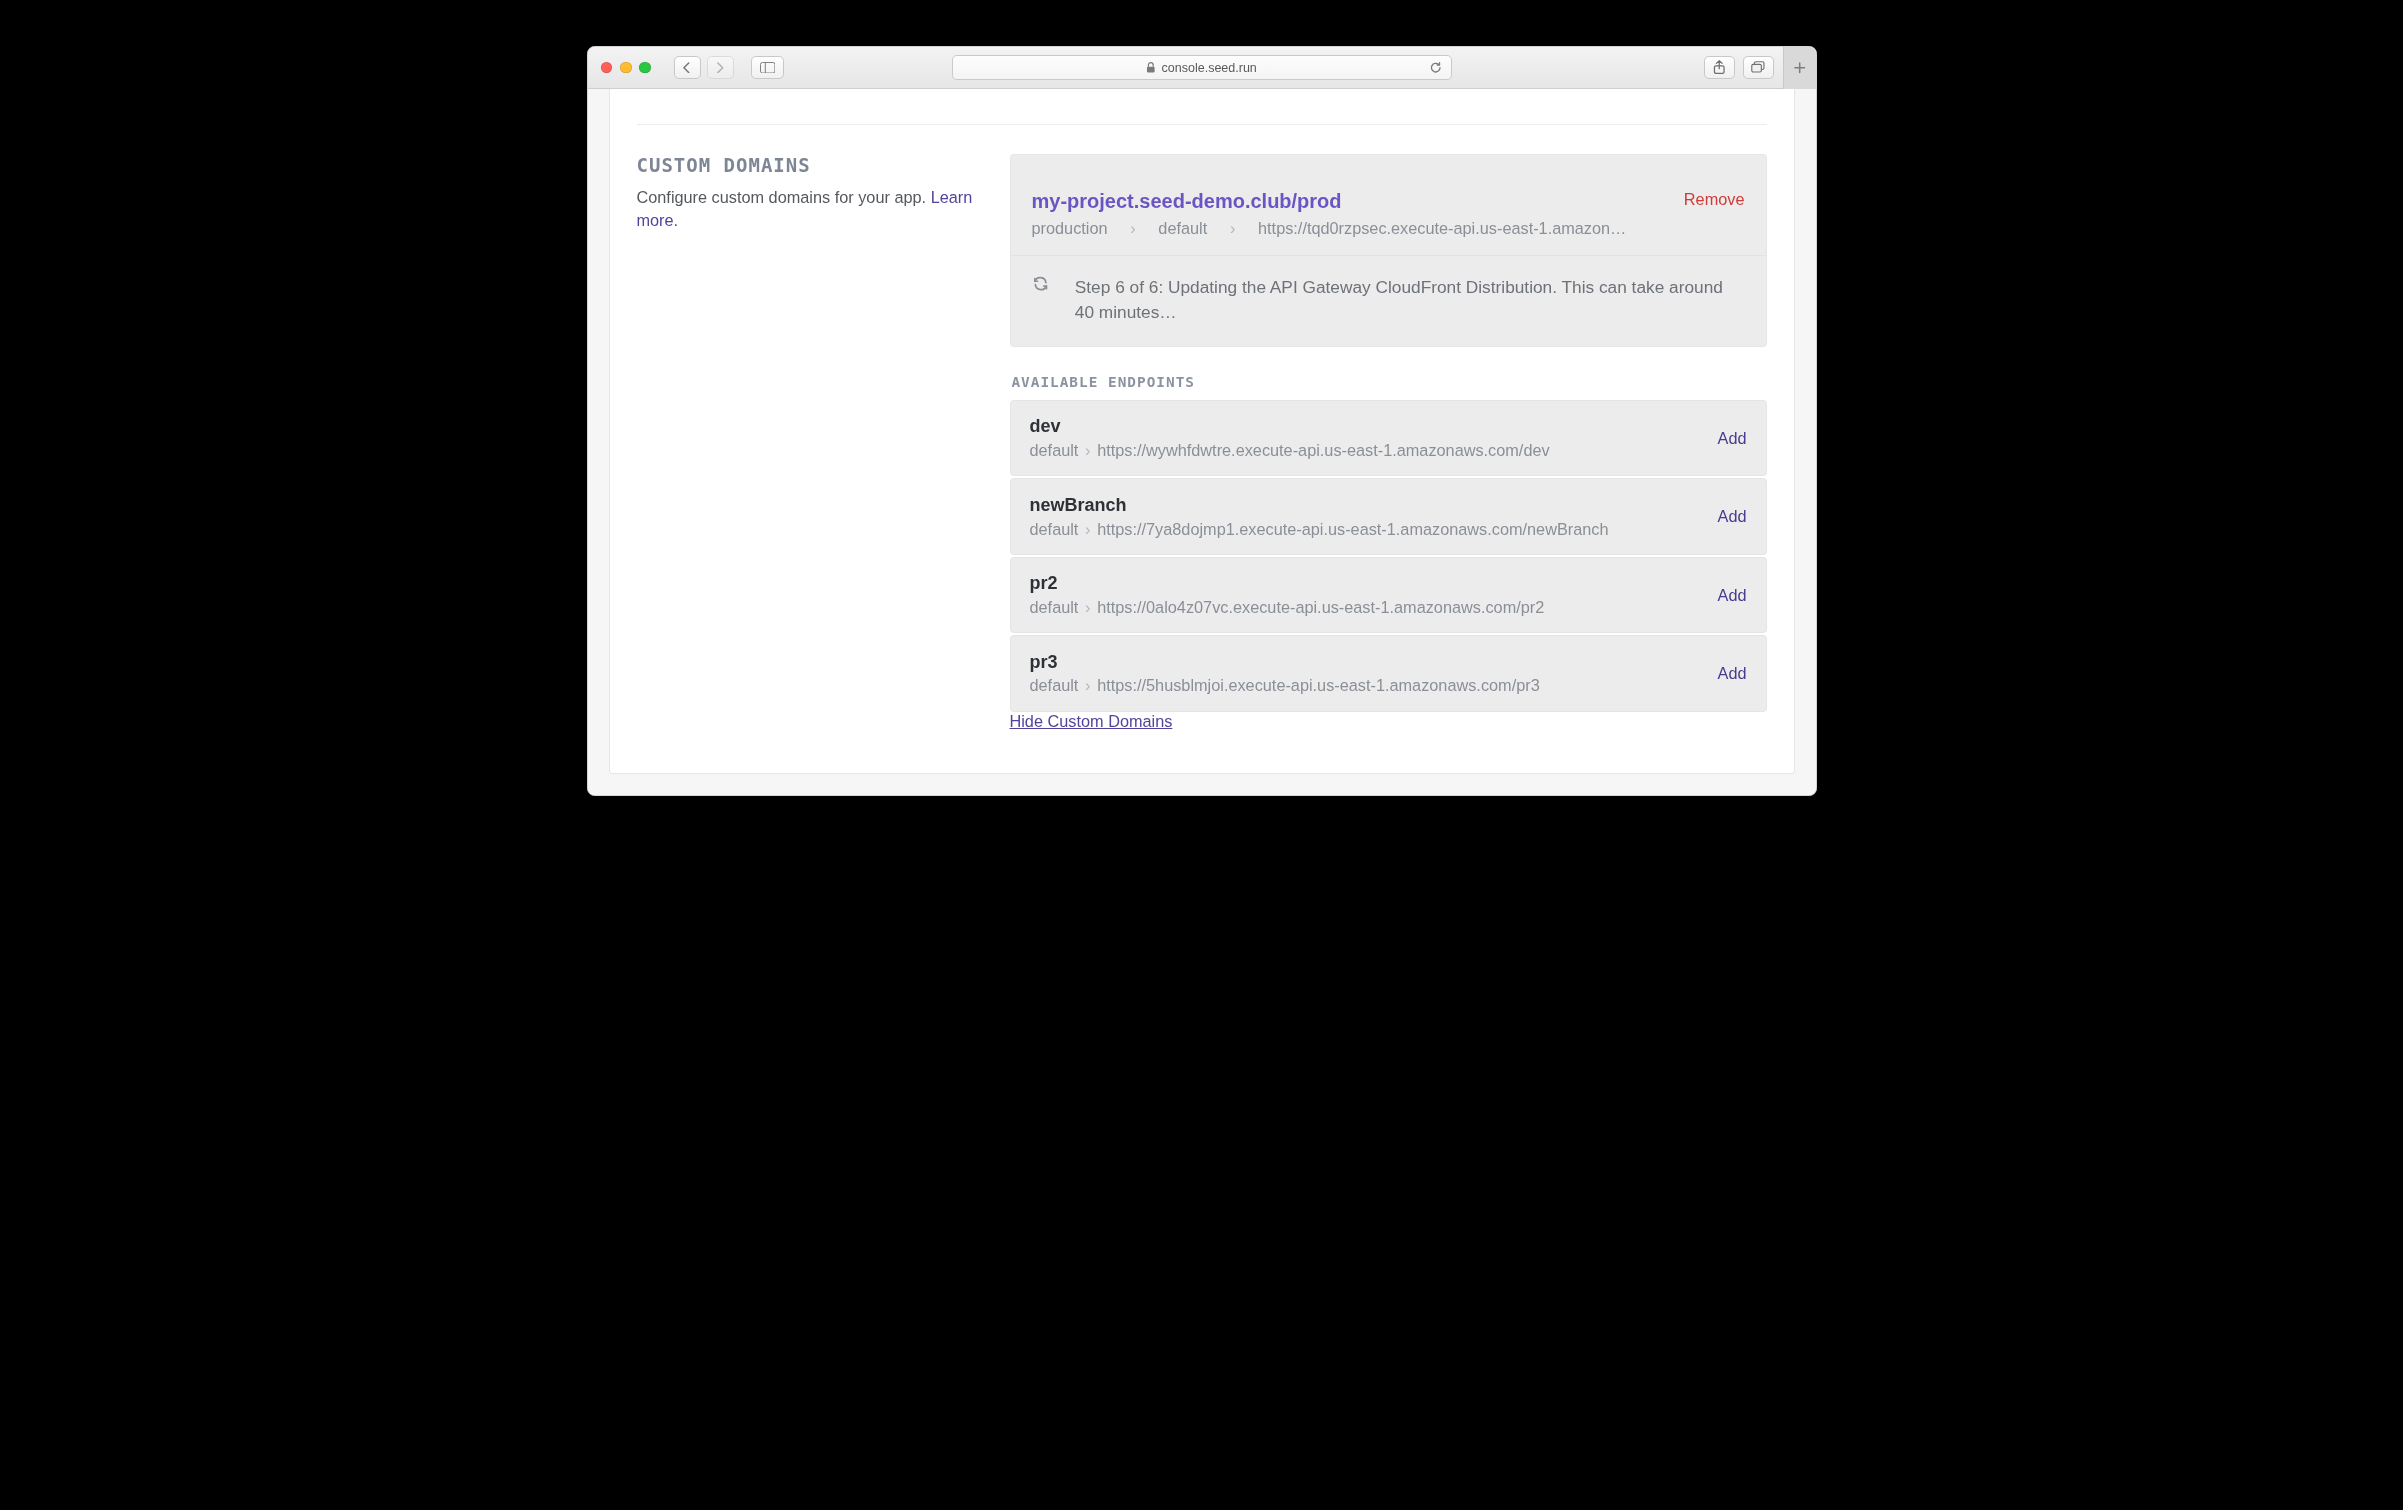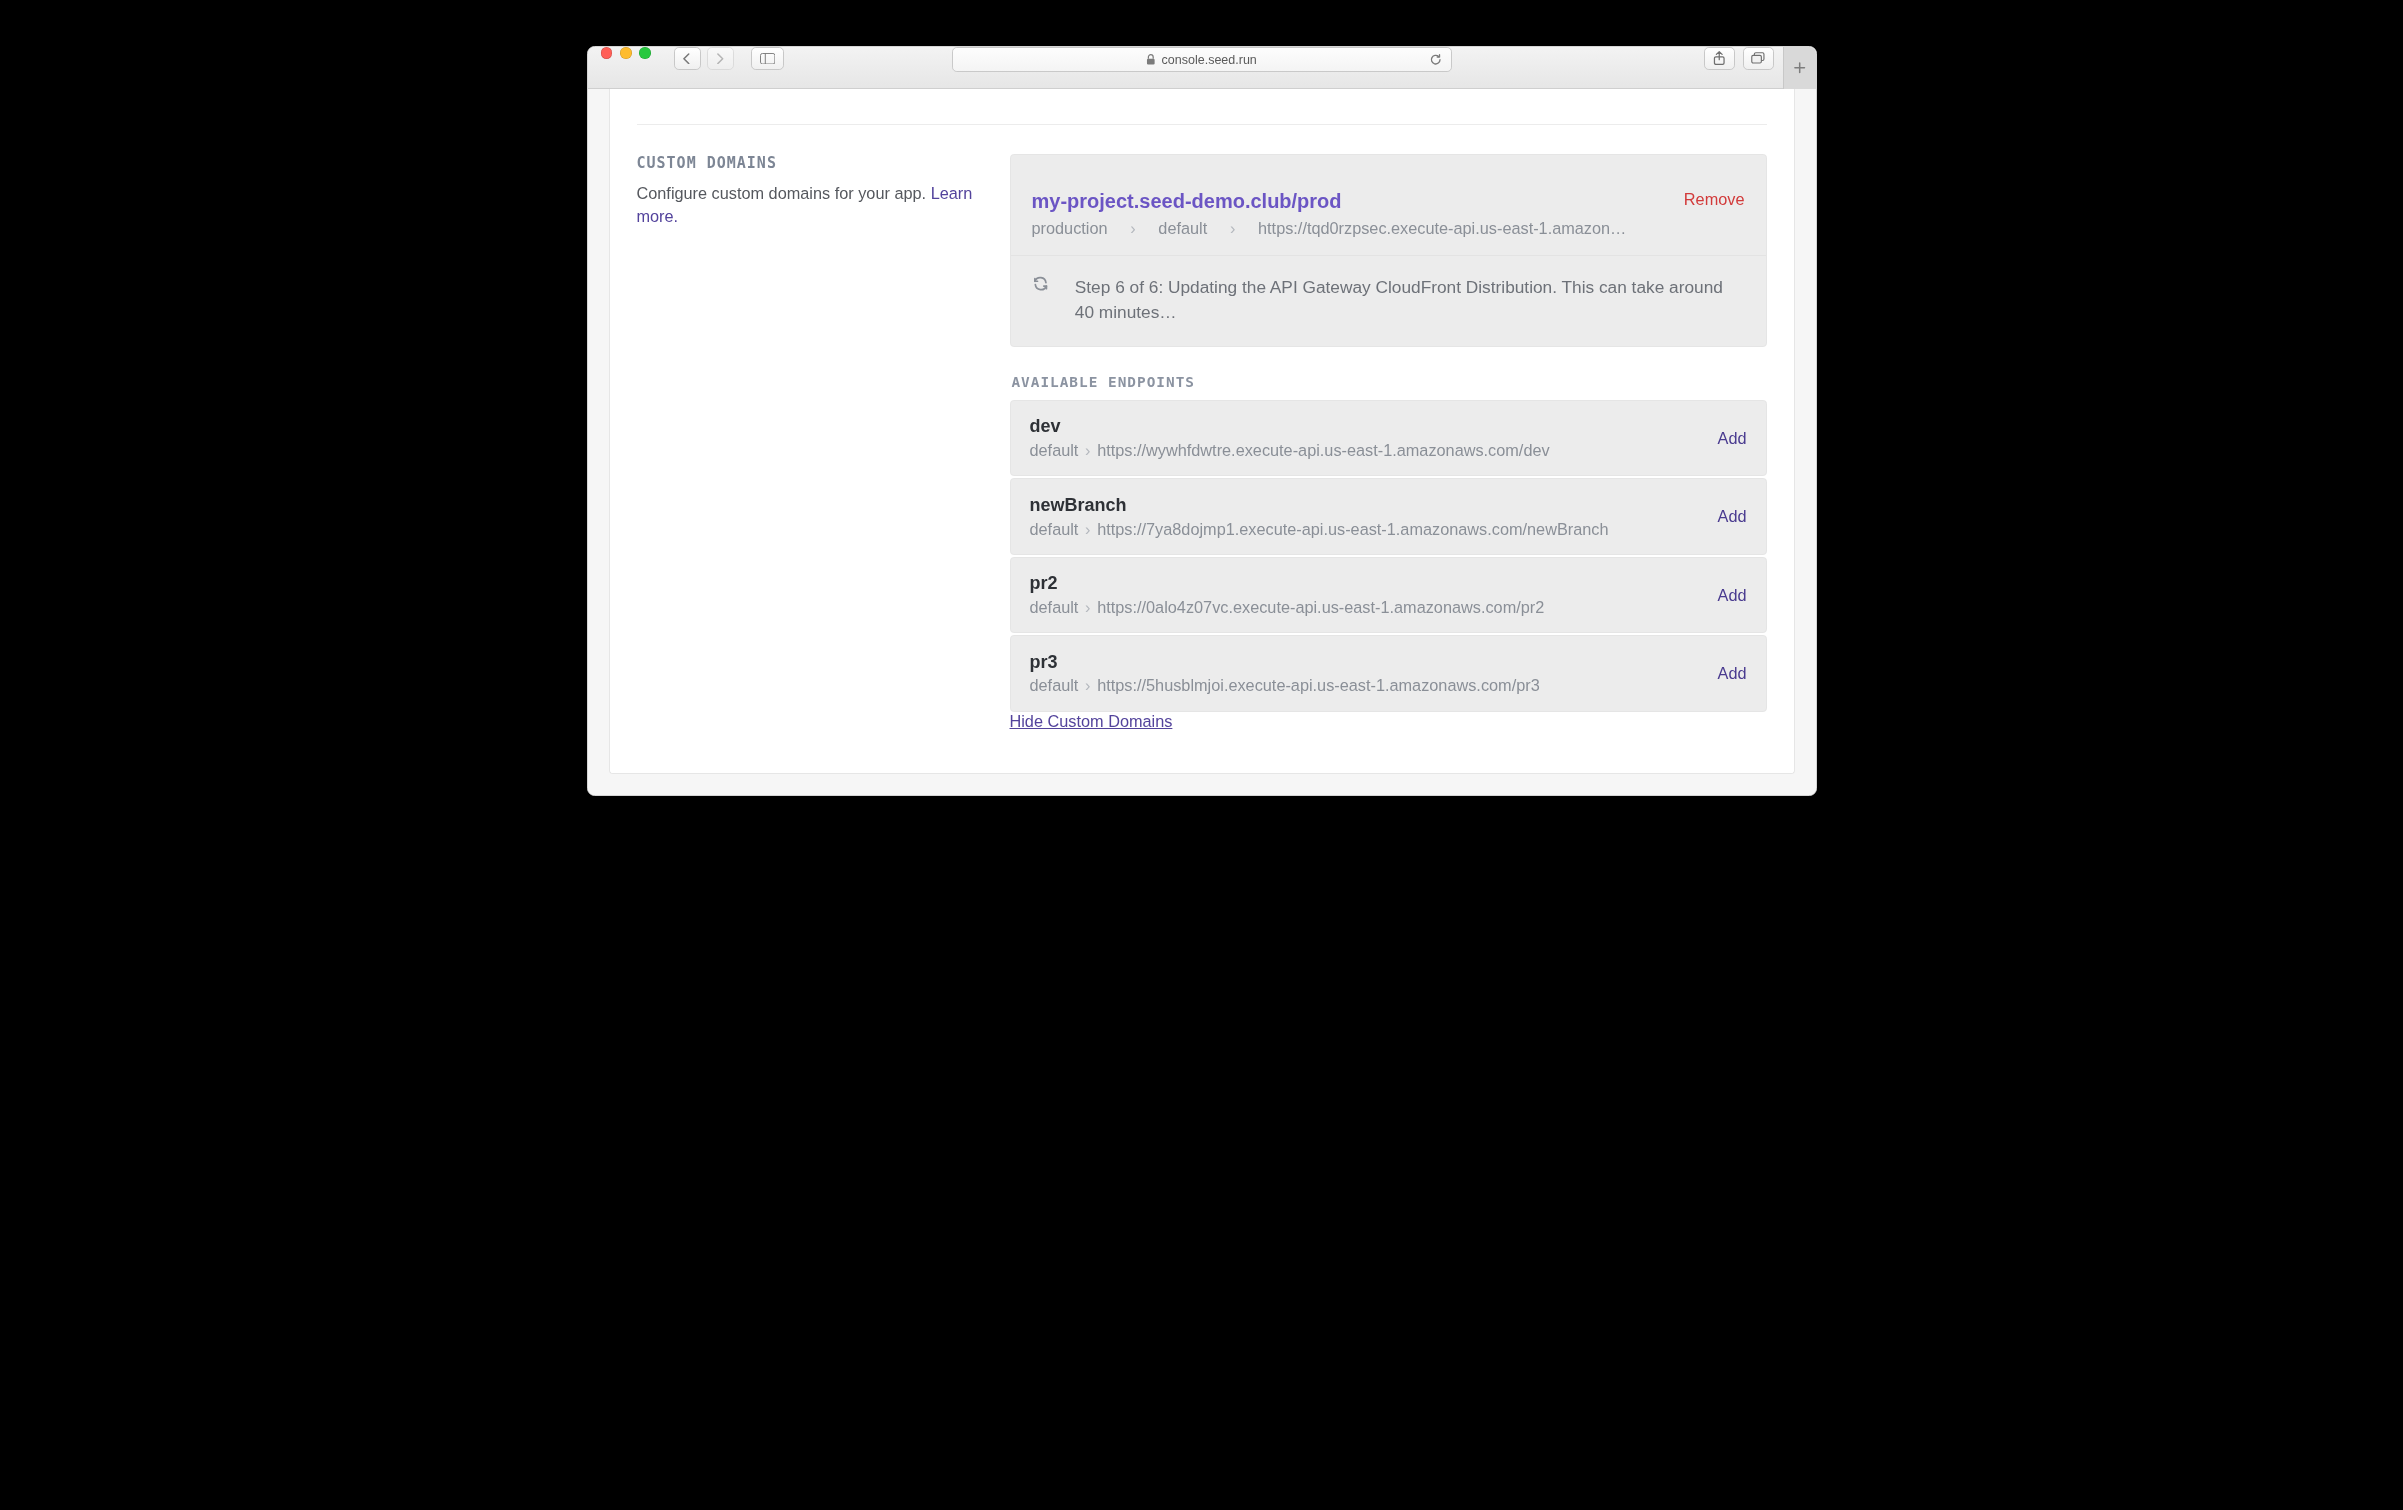--- a/index.html
+++ b/index.html
@@ -20,21 +20,21 @@
     border-radius: 7.7px;
     box-shadow: 0 29px 67px rgba(0,0,0,.55);
     overflow: hidden;
     border: 1px solid #d5d5d5;
   }
   .titlebar {
     height: 42px;
     background: linear-gradient(#f3f3f3,#e6e6e6);
     border-bottom: 1px solid #cfcfcf;
     display: flex;
-    align-items: flex-start;
+    align-items: center;
     padding: 0 9.6px;
     gap: 9.6px;
     position: relative;
   }
   .traffic { display:flex; gap:7.7px; align-items:center; padding-left:3.8px;}
   .traffic .dot { width:11.5px; height:11.5px; border-radius:50%; box-shadow:inset 0 0 0 0.5px rgba(0,0,0,.2);}
   .dot.red{background:#ff5f57}.dot.yellow{background:#febc2e}.dot.green{background:#28c840}
   .tb-group { display:flex; gap:5.8px; align-items:center;}
   .tb-btn {
     height:23px; min-width:27px; border:1px solid #c8c8c8; border-radius:4.8px;
@@ -77,21 +77,21 @@
   .panel-inner{
     border-top:1px solid #ececec;
     padding-top:29px;
     display:grid;
     grid-template-columns: 346px 1fr;
     gap:27px;
     align-items:start;
   }
   
   .section-title{
-    font-size:15px; font-weight:700; letter-spacing:1px;
+    font-size:19px; font-weight:700; letter-spacing:1px;
     color:#7d8695; text-transform:uppercase; margin-bottom:9.6px;
     font-family: "SFMono-Regular", Consolas, monospace;
   }
   .sidebar p{color:#55585e; font-size:16.3px; line-height:1.45;}
   .sidebar a{color:#53439c; text-decoration:none;}
   
   .domain-card{
     background:#ececec; border:1px solid #e5e5e5; border-radius:3.8px;
     padding:0 0 0 0; margin-bottom:27px;
   }

